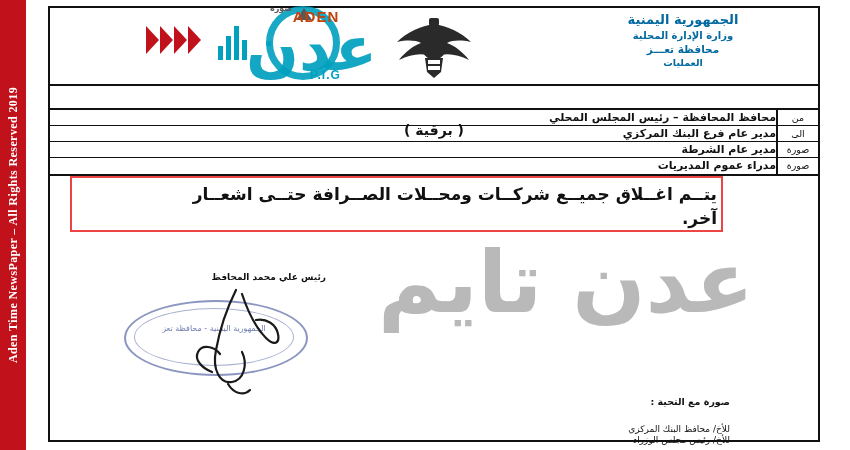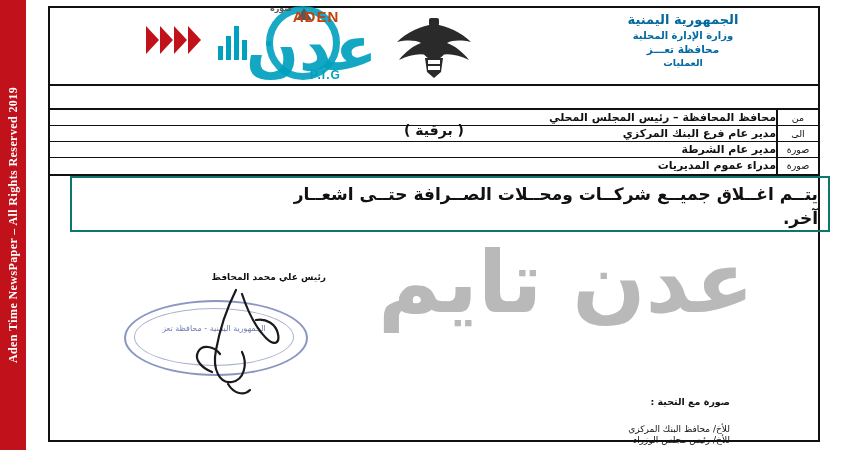--- a/index.html
+++ b/index.html
@@ -271,25 +271,25 @@
     font-weight: bold;
     line-height: 15px;
     color: #111;
   }
 
   
   .body-box {
     position: absolute;
     left: 44px;
     top: 176px;
-    width: 760px;
+    width: 653px;
     height: 56px;
-    border: 2px solid #0f766e;
-    box-sizing: border-box;
-    padding: 4px 10px;
+    border: 2px solid #ef4444;
+    box-sizing: border-box;
+    padding: 4px 4px;
     direction: rtl;
     color: #111;
   }
   .body-line {
     font-size: 17px;
     font-weight: bold;
     letter-spacing: 1px;
     line-height: 25px;
     font-family: "DejaVu Sans", sans-serif;
     white-space: nowrap;

